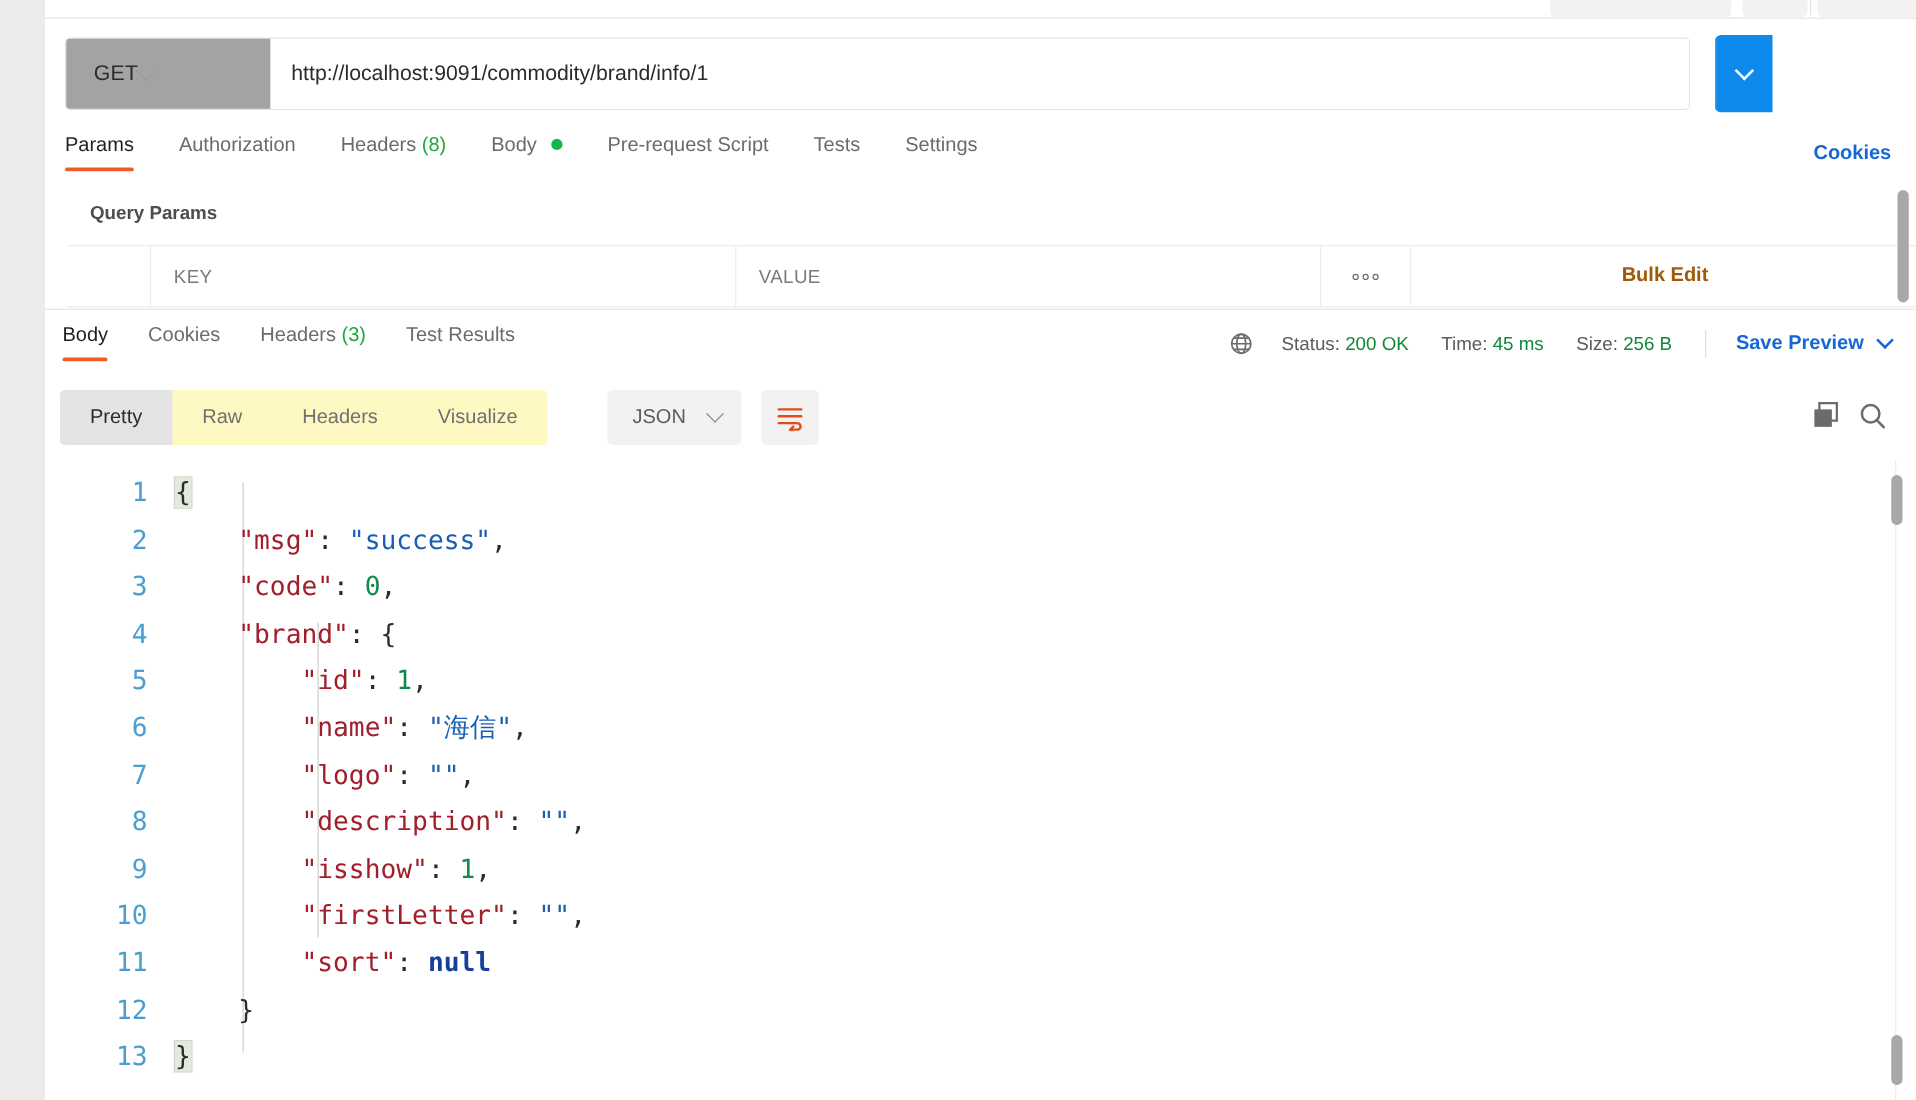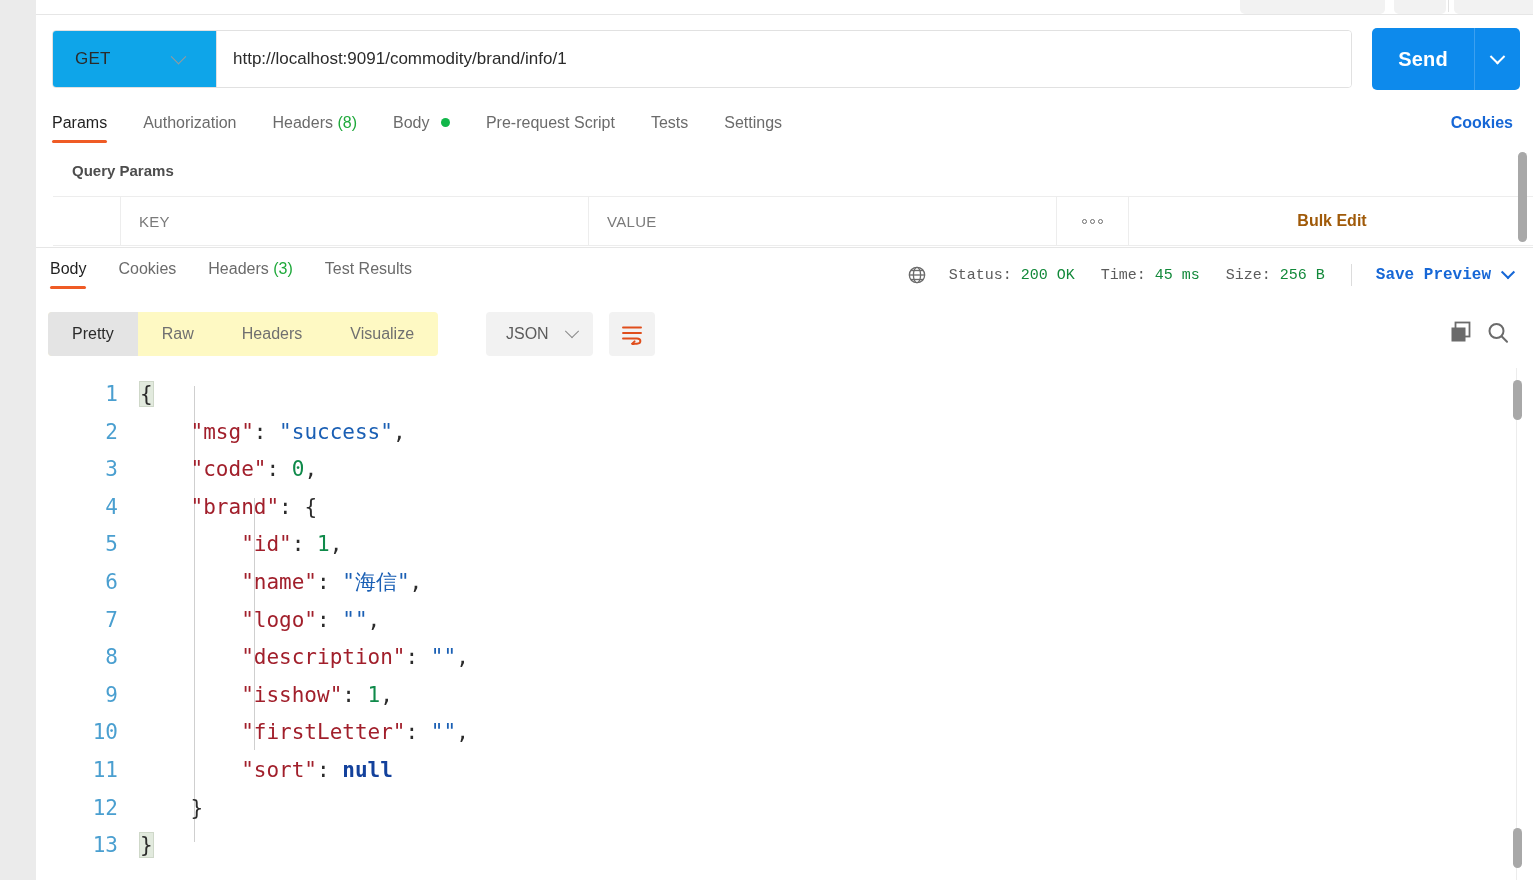--- a/index.html
+++ b/index.html
@@ -40,22 +40,22 @@
   .top-pill.p3 { left: 1418px; width: 110px; }
   .top-sep { position: absolute; left: 1412px; top: -4px; width: 1px; height: 16px; background: #e2e2e2; }
 
   
   .url-row {
     position: absolute; left: 52px; top: 30px; width: 1300px; height: 58px;
     display: flex; align-items: stretch;
     border: 1px solid #e1e1e1; border-radius: 4px; background: #fff;
   }
   .method-box {
-    width: 164px; display: flex; align-items: center; justify-content: space-between;
-    padding: 0 32px 0 22px; background: #0ea5e9;
+    width: 164px; display: flex; align-items: center; 
+    padding: 0 32px 0 22px; background: #a3a3a3;
     border-right: 1px solid #e1e1e1; border-radius: 3px 0 0 3px;
     cursor: pointer;
   }
   .method-label { font-size: 17px; color: #2b2b2b; font-weight: 400; letter-spacing: .2px; }
   .chev {
     width: 11px; height: 11px; border-right: 1.6px solid #9a9a9a; border-bottom: 1.6px solid #9a9a9a;
     transform: rotate(45deg) translate(-2px,-2px);
   }
   .url-input {
     flex: 1; display: flex; align-items: center; padding: 0 16px;
@@ -77,21 +77,21 @@
     border-left: 1px solid #3ba0f0;
   }
   .chev-w {
     width: 11px; height: 11px; border-right: 2px solid #fff; border-bottom: 2px solid #fff;
     transform: rotate(45deg) translate(-2px,-2px);
   }
 
   
   .req-tabs {
     position: absolute; left: 52px; top: 108px; height: 40px;
-    display: flex; align-items: center; gap: 0;
+    display: flex; align-items: flex-start; gap: 0;
   }
   .rtab {
     position: relative; font-size: 16px; color: #6b6b6b; padding: 0 18px 11px 18px;
     cursor: pointer; white-space: nowrap;
   }
   .rtab:first-child { padding-left: 0; }
   .rtab.active { color: #1f1f1f; }
   .rtab.active::after {
     content: ""; position: absolute; left: 0; right: 18px; bottom: 0;
     height: 3px; background: #ef5b25; border-radius: 2px;
@@ -146,21 +146,21 @@
   .stab:first-child { padding-left: 0; }
   .stab.active { color: #1f1f1f; }
   .stab.active::after {
     content: ""; position: absolute; left: 0; right: 16px; bottom: 0; height: 3px;
     background: #ef5b25; border-radius: 2px;
   }
   .stab .count { color: #1fa93b; }
 
   .resp-meta {
     position: absolute; right: 20px; top: 264px; display: flex; align-items: center; gap: 10px;
-    font-size: 15px; color: #5c5c5c; font-family: Liberation Mono, monospace;
+    font-size: 15px; color: #5c5c5c;
   }
   .globe { width: 20px; height: 20px; margin-right: 12px; }
   .meta-item { margin-right: 16px; white-space: nowrap; }
   .meta-item .v { color: #12893a; }
   .meta-sep { width: 1px; height: 22px; background: #dcdcdc; margin: 0 14px 0 0; }
   .save-resp { color: #1667d6; font-weight: bold; font-size: 16px; cursor: pointer; display: flex; align-items: center; }
   .chev-b { width: 10px; height: 10px; border-right: 2px solid #1667d6; border-bottom: 2px solid #1667d6;
             transform: rotate(45deg) translate(-2px,-2px); margin-left: 12px; }
 
   
@@ -243,21 +243,20 @@
 
   <div class="url-row">
     <div class="method-box">
       <span class="method-label">GET</span>
       <span class="chev"></span>
     </div>
     <div class="url-input">http://localhost:9091/commodity/brand/info/1</div>
   </div>
 
   <div class="send-wrap">
-    <div class="send-main">Send</div>
     <div class="send-split">
       <span class="chev-w"></span>
     </div>
   </div>
 
   <div class="req-tabs">
     <div class="rtab active">
       <span>Params</span>
     </div>
     <div class="rtab">

